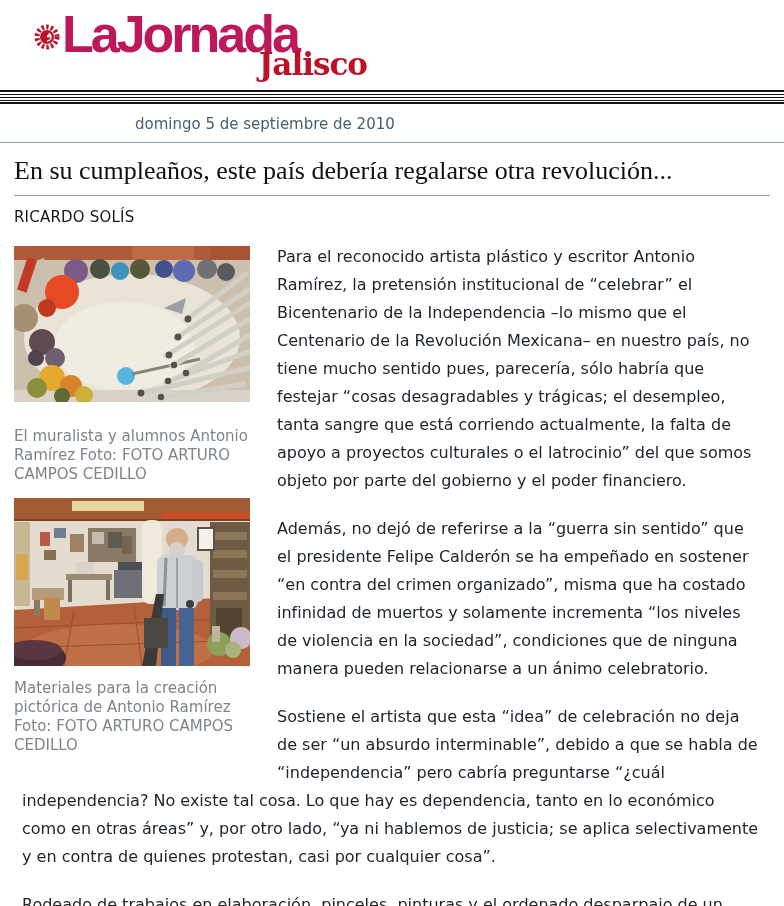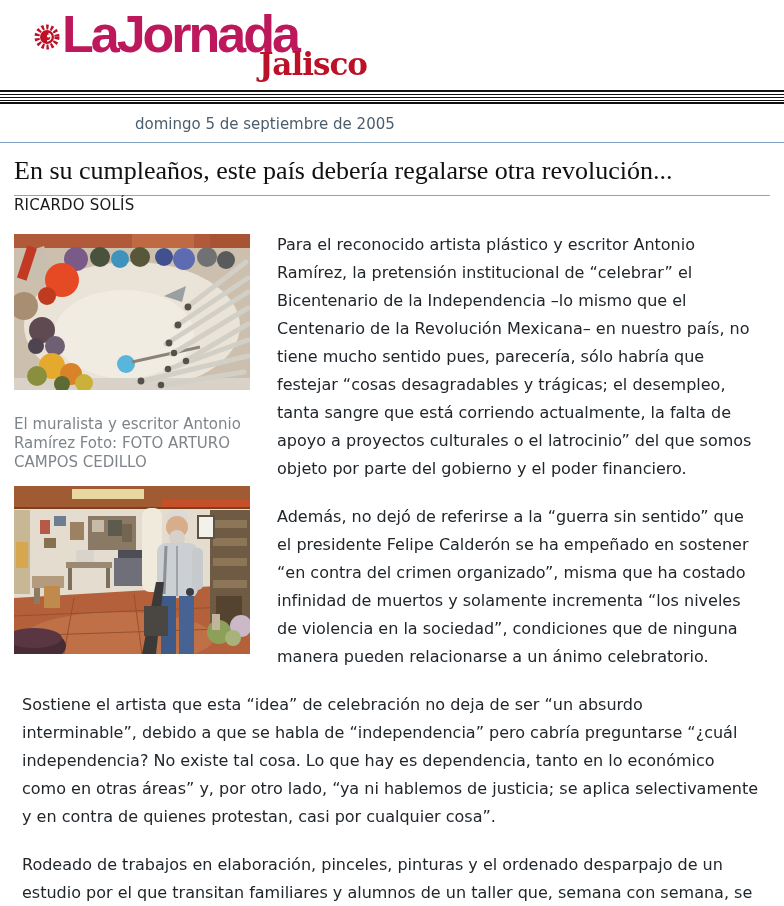--- a/index.html
+++ b/index.html
@@ -18,21 +18,21 @@
     #111 4px 5px,#fff 5px 7px,
     #111 7px 8px,#fff 8px 10px,
     #111 10px 11px,#fff 11px 12px,
     #111 12px 14px);}
 
   .date-row{padding:11px 0 9px 135px;font-size:15px;color:#4a5d6d;border-bottom:1px solid #7fa3c1;}
 
   .content{padding:0 14px;}
   .article-title{margin:13px 0 9px;font-family:"Liberation Serif","DejaVu Serif",serif;font-weight:normal;font-size:26px;line-height:30px;color:#101010;}
   .title-rule{border:0;border-top:1px solid #9aa0a4;margin:7px 0 0;}
-  .byline{font-size:15px;color:#17191b;letter-spacing:.2px;}
+  .byline{margin-top:12px;font-size:15px;color:#17191b;letter-spacing:.2px;}
 
   .article-body{margin-top:17px;font-size:16px;line-height:28px;color:#20262b;}
   .article-body p{margin:0 8px 20px;}
 
   .photo-col{float:left;width:236px;margin:3px 27px 6px 0;}
   .photo-frame{width:236px;display:block;}
   .photo-frame svg{display:block;}
   .photo-caption{font-size:15px;line-height:19px;color:#7e8489;margin-top:25px;}
   .photo-caption.second{margin-top:13px;}
   .photo-frame.second{margin-top:14px;}
@@ -56,21 +56,21 @@
     <div>
       <div class="logo-main">LaJornada</div>
       <div class="logo-sub">Jalisco</div>
     </div>
   </div>
 </header>
 
 <div class="rule-bar"></div>
 
 <div class="date-row">
-  <span>domingo 5 de septiembre de 2005</span>
+  <span>domingo 5 de septiembre de 2010</span>
 </div>
 
 <main class="content">
   <h1 class="article-title">En su cumpleaños, este país debería regalarse otra revolución...</h1>
   <hr class="title-rule">
   <div class="byline">RICARDO SOLÍS</div>
 
   <div class="article-body">
 
     <div class="photo-col">
@@ -128,21 +128,21 @@
               <circle cx="164" cy="91" r="3.4"></circle>
             <circle cx="155" cy="109" r="3.4"></circle>
               <circle cx="160" cy="119" r="3.2"></circle>
             <circle cx="172" cy="127" r="3.2"></circle>
               <circle cx="154" cy="135" r="3.2"></circle>
             <circle cx="127" cy="147" r="3.4"></circle>
               <circle cx="147" cy="151" r="3.2"></circle>
           </g>
         </svg>
       </span>
-      <figcaption class="photo-caption"><span>El muralista y escritor Antonio Ramírez Foto: </span><b>FOTO ARTURO CAMPOS CEDILLO</b></figcaption>
+      <figcaption class="photo-caption"><span>El muralista y alumnos Antonio Ramírez Foto: </span><b>FOTO ARTURO CAMPOS CEDILLO</b></figcaption>
 
       <span class="photo-frame second">
         <svg width="236" height="168" viewBox="0 0 236 168" preserveAspectRatio="none" aria-hidden="true">
           <rect width="236" height="168" fill="#e3dccf"></rect>
 
           <rect width="236" height="22" fill="#a05b33"></rect>
           <rect x="58" y="3" width="72" height="10" fill="#e8d7a0"></rect>
           <rect x="148" y="14" width="88" height="7" fill="#c44f28"></rect>
           <line x1="0" y1="22" x2="236" y2="22" stroke="#7c401f" stroke-width="2"></line>
 
@@ -207,20 +207,21 @@
 
           <circle cx="205" cy="146" r="12" fill="#8da05a"></circle>
           <circle cx="227" cy="140" r="11" fill="#cbb9c7"></circle>
           <circle cx="219" cy="152" r="8" fill="#a9b27a"></circle>
           <rect x="198" y="128" width="8" height="16" fill="#c2b49a"></rect>
 
           <ellipse cx="20" cy="160" rx="32" ry="17" fill="#472b35"></ellipse>
           <ellipse cx="20" cy="152" rx="28" ry="10" fill="#5a3643"></ellipse>
         </svg>
       </span>
+      <figcaption class="photo-caption second"><span>Materiales para la creación pictórica de Antonio Ramírez Foto: </span><b>FOTO ARTURO CAMPOS CEDILLO</b></figcaption>
 
     </div>
 
     <p>Para el reconocido artista plástico y escritor Antonio Ramírez, la pretensión institucional de “celebrar” el Bicentenario de la Independencia –lo mismo que el Centenario de la Revolución Mexicana– en nuestro país, no tiene mucho sentido pues, parecería, sólo habría que festejar “cosas desagradables y trágicas; el desempleo, tanta sangre que está corriendo actualmente, la falta de apoyo a proyectos culturales o el latrocinio” del que somos objeto por parte del gobierno y el poder financiero.</p>
     <p>Además, no dejó de referirse a la “guerra sin sentido” que el presidente Felipe Calderón se ha empeñado en sostener “en contra del crimen organizado”, misma que ha costado infinidad de muertos y solamente incrementa “los niveles de violencia en la sociedad”, condiciones que de ninguna manera pueden relacionarse a un ánimo celebratorio.</p>
     <p>Sostiene el artista que esta “idea” de celebración no deja de ser “un absurdo interminable”, debido a que se habla de “independencia” pero cabría preguntarse “¿cuál independencia? No existe tal cosa. Lo que hay es dependencia, tanto en lo económico como en otras áreas” y, por otro lado, “ya ni hablemos de justicia; se aplica selectivamente y en contra de quienes protestan, casi por cualquier cosa”.</p>
     <p>Rodeado de trabajos en elaboración, pinceles, pinturas y el ordenado desparpajo de un estudio por el que transitan familiares y alumnos de un taller que, semana con semana, se realiza ahí, Antonio Ramírez establece también una relación entre el trabajo del artista y las condiciones coyunturales de este Bicentenario; en estos términos, “el artista de lo que debe preocuparse es de hacer bien su trabajo, cada vez mejor, con una visión seria y crítica de la realidad”, opina, ya que la fecha, por sí misma, no le dice mucho.</p>
 
     <div class="clear"></div>
   </div>

